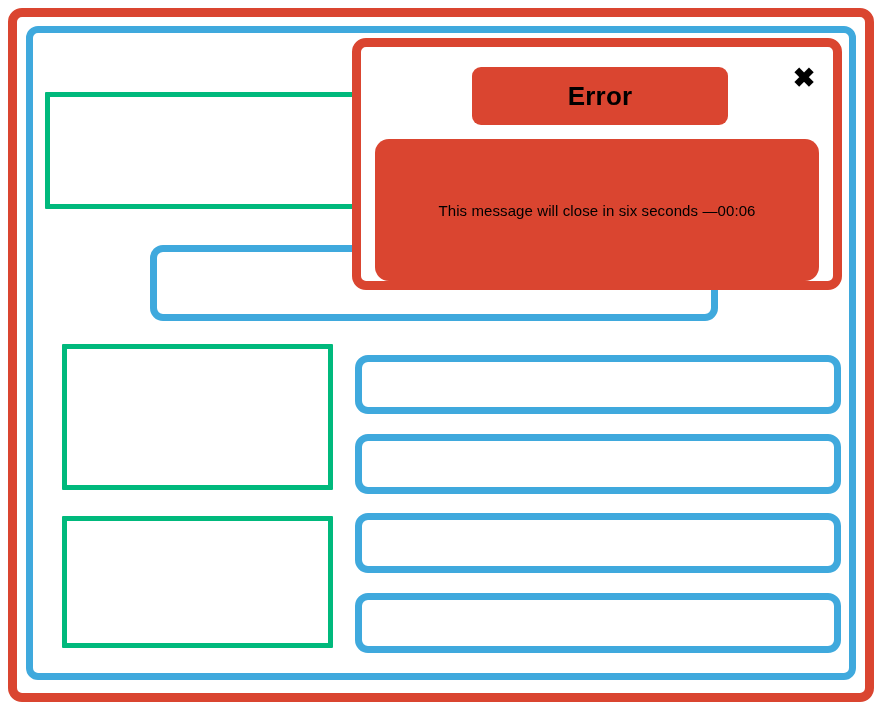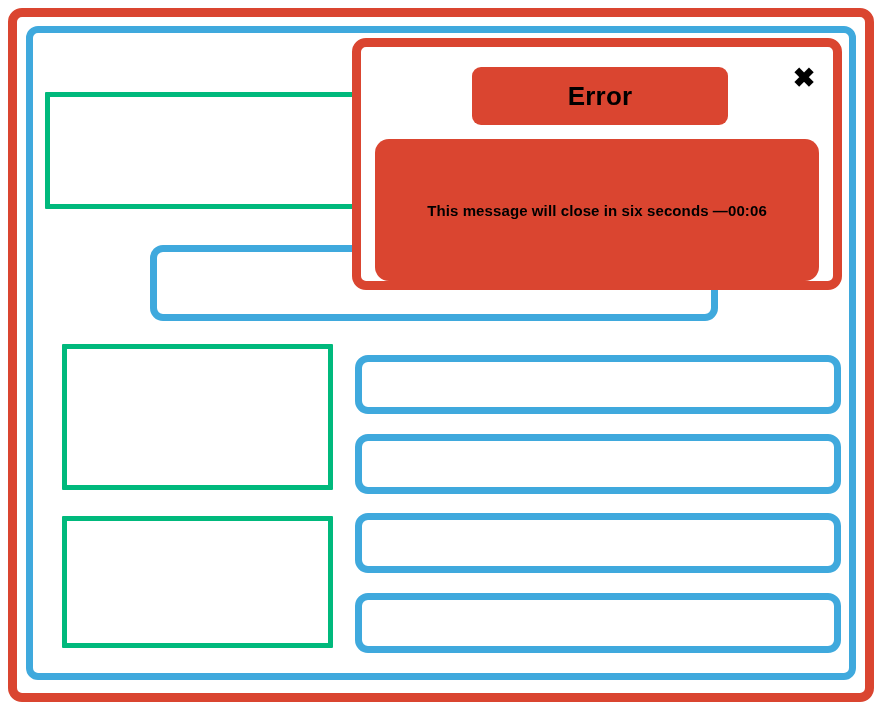--- a/index.html
+++ b/index.html
@@ -140,21 +140,21 @@
     border-radius: 14px;
     display: flex;
     align-items: center;
     justify-content: center;
     text-align: center;
   }
 
   .modal-message {
     color: #000000;
     font-size: 15px;
-    font-weight: bold;
+    font-weight: normal;
     padding: 0 10px;
     letter-spacing: 0.1px;
   }
 </style>
 </head>
 <body>
 
 <div id="screen">
 
   <div class="outer-frame"></div>

